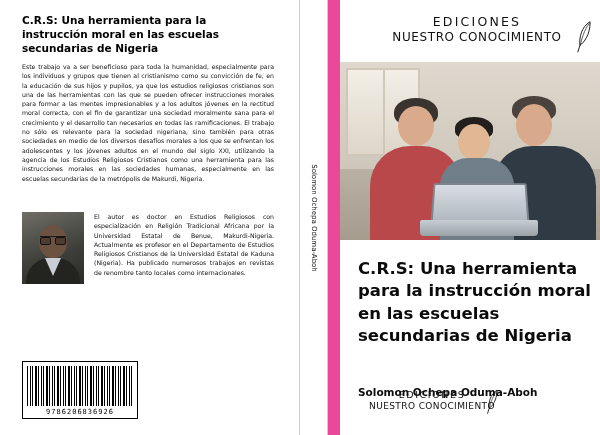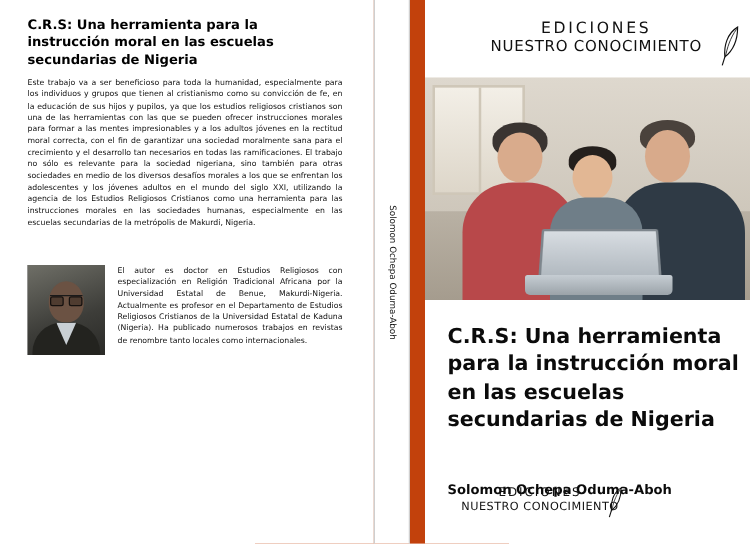--- a/index.html
+++ b/index.html
@@ -11,21 +11,21 @@
     width: 600px;
     height: 435px;
     font-family: "DejaVu Sans", sans-serif;
     overflow: hidden;
   }
 
   #cover {
     position: relative;
     width: 600px;
     height: 435px;
-    background: #c2410c;
+    background: #ec4899;
   }
 
   
   #back-cover {
     position: absolute;
     left: 0;
     top: 0;
     width: 299px;
     height: 435px;
     background: #ffffff;
@@ -377,20 +377,24 @@
       <div id="author-photo">
         <div class="bg"></div>
         <div class="head"></div>
         <div class="glasses"></div>
         <div class="body"></div>
         <div class="shirt"></div>
       </div>
       <div id="author-bio">El autor es doctor en Estudios Religiosos con especialización en Religión Tradicional Africana por la Universidad Estatal de Benue, Makurdi-Nigeria. Actualmente es profesor en el Departamento de Estudios Religiosos Cristianos de la Universidad Estatal de Kaduna (Nigeria). Ha publicado numerosos trabajos en revistas de renombre tanto locales como internacionales.</div>
     </div>
 
+    <div id="barcode-box">
+      <div id="barcode-bars"></div>
+      <div id="barcode-number">9786206836926</div>
+    </div>
 
   </div>
 
   <div id="spine">
     <div id="spine-text">Solomon Ochepa Oduma-Aboh</div>
   </div>
 
   <div id="front-cover">
 
     <div id="publisher-top">

